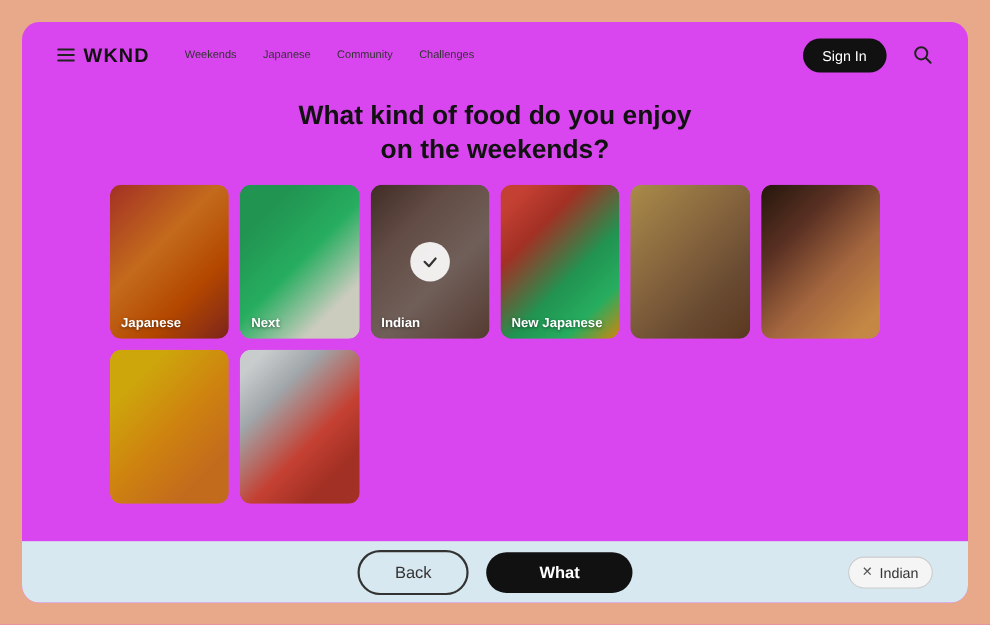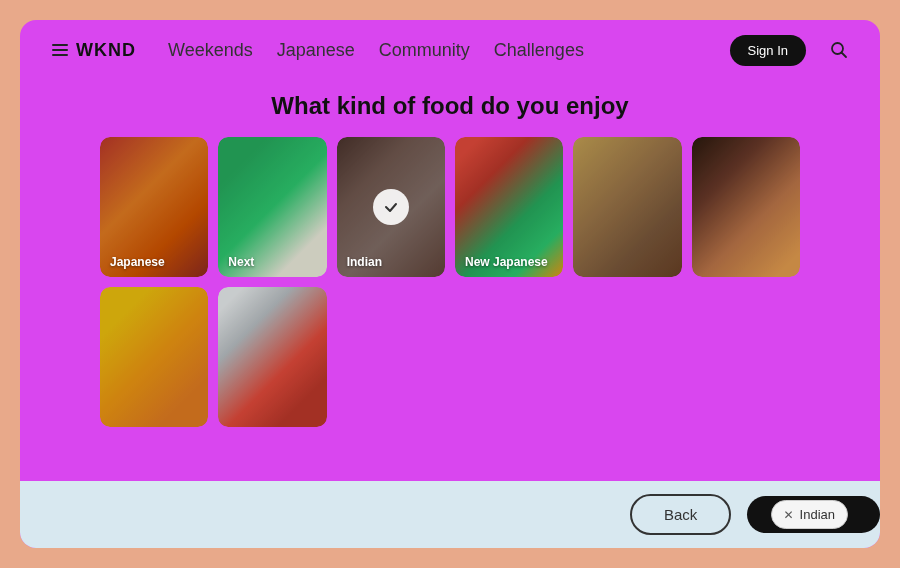--- a/index.html
+++ b/index.html
@@ -56,21 +56,21 @@
       margin-right: 32px;
     }
 
     .nav-links {
       display: flex;
       gap: 24px;
       flex: 1;
     }
 
     .nav-link {
-      font-size: 18px;
+      font-size: 10px;
       color: #333;
       cursor: pointer;
       text-decoration: none;
     }
 
     .header-actions {
       display: flex;
       align-items: center;
       gap: 24px;
     }
@@ -202,25 +202,25 @@
     }
     .card-citrus {
       background: linear-gradient(135deg, #f1c40f 20%, #f39c12 50%, #e67e22 80%);
     }
     .card-sashimi {
       background: linear-gradient(135deg, #ecf0f1 10%, #bdc3c7 30%, #e74c3c 60%, #c0392b 80%);
     }
 
     
     .bottom-bar {
-      height: 67px;
+      height: 56px;
       background: #d8e8f0;
       display: flex;
       align-items: center;
-      justify-content: flex-end;
+      justify-content: center;
       gap: 16px;
       flex-shrink: 0;
       position: relative;
     }
 
     .back-btn {
       background: transparent;
       border: 2px solid #333;
       border-radius: 24px;
       padding: 10px 32px;
@@ -286,20 +286,21 @@
           <circle cx="7.5" cy="7.5" r="5.5" stroke="#222" stroke-width="1.8"></circle>
           <line x1="11.5" y1="11.5" x2="16" y2="16" stroke="#222" stroke-width="1.8" stroke-linecap="round"></line>
         </svg>
       </button>
     </div>
   </header>
 
   <div class="page-title-section">
     <h1 class="page-title">
       <span>What kind of food do you enjoy</span><br>
+      <span>on the weekends?</span>
     </h1>
   </div>
 
   <div class="food-grid-wrapper">
     <div class="food-grid">
 
       <div class="food-card">
         <div class="food-card-bg card-japanese"></div>
         <div class="food-card-overlay"></div>
         <span class="food-card-label">Japanese</span>

